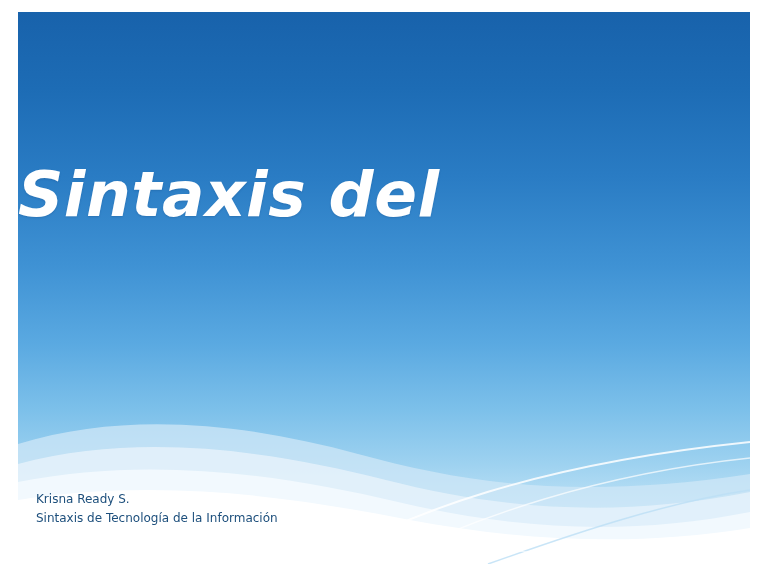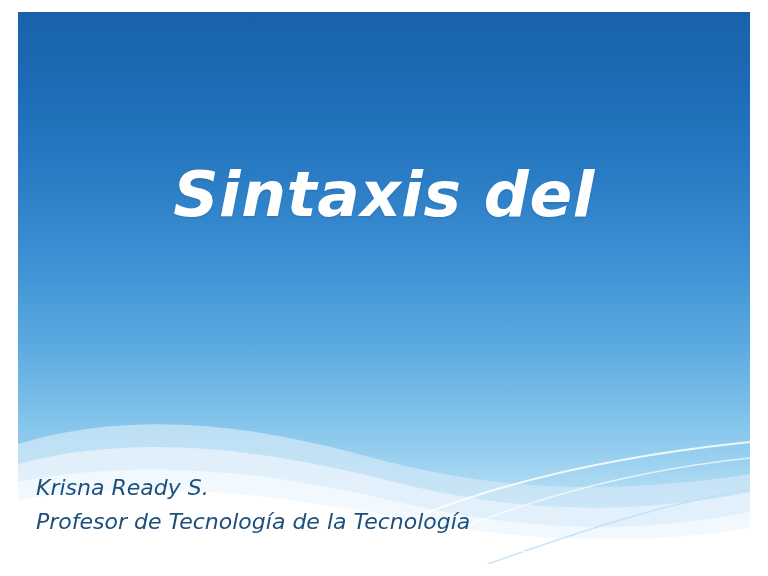--- a/index.html
+++ b/index.html
@@ -46,42 +46,40 @@
     top: 0;
     width: 732px;
     height: 552px;
     pointer-events: none;
   }
   #title-block {
     position: absolute;
     left: 0;
     top: 150px;
     width: 732px;
-    text-align: center;
     color: #ffffff;
     font-family: "DejaVu Sans", sans-serif;
     font-style: italic;
     font-weight: bold;
     font-size: 63px;
     line-height: 1.06;
     letter-spacing: 0.5px;
     text-shadow: 0 1px 2px rgba(0,40,90,0.18);
   }
   #title-block .tline {
     display: block;
   }
   #subtitle-block {
     position: absolute;
     left: 18px;
-    bottom: 24px;
+    bottom: 36px;
     width: 650px;
     color: #1d4f7c;
     font-family: "DejaVu Sans", sans-serif;
-    font-style: italic;
-    font-size: 22px;
+    font-size: 12px;
     line-height: 1.58;
   }
   #subtitle-block .sline {
     display: block;
     white-space: nowrap;
   }
 </style>
 </head>
 <body>
 
@@ -100,17 +98,17 @@
       <path d="M470,552 C560,520 650,490 732,478" stroke="#bcdff5" stroke-width="1.5" fill="none" opacity="0.8"></path>
       <path d="M0,520 C180,494 330,506 470,534 C560,550 640,552 732,540" stroke="#ffffff" stroke-width="1.2" fill="none" opacity="0.6"></path>
     </svg>
 
     <div id="title-block">
       <span class="tline">Sintaxis del</span>
     </div>
 
     <div id="subtitle-block">
       <span class="sline">Krisna Ready S.</span>
-      <span class="sline">Profesor de Tecnología de la Tecnología</span>
+      <span class="sline">Sintaxis de Tecnología de la Información</span>
     </div>
 
   </div>
 </div>
 
 </body></html>

